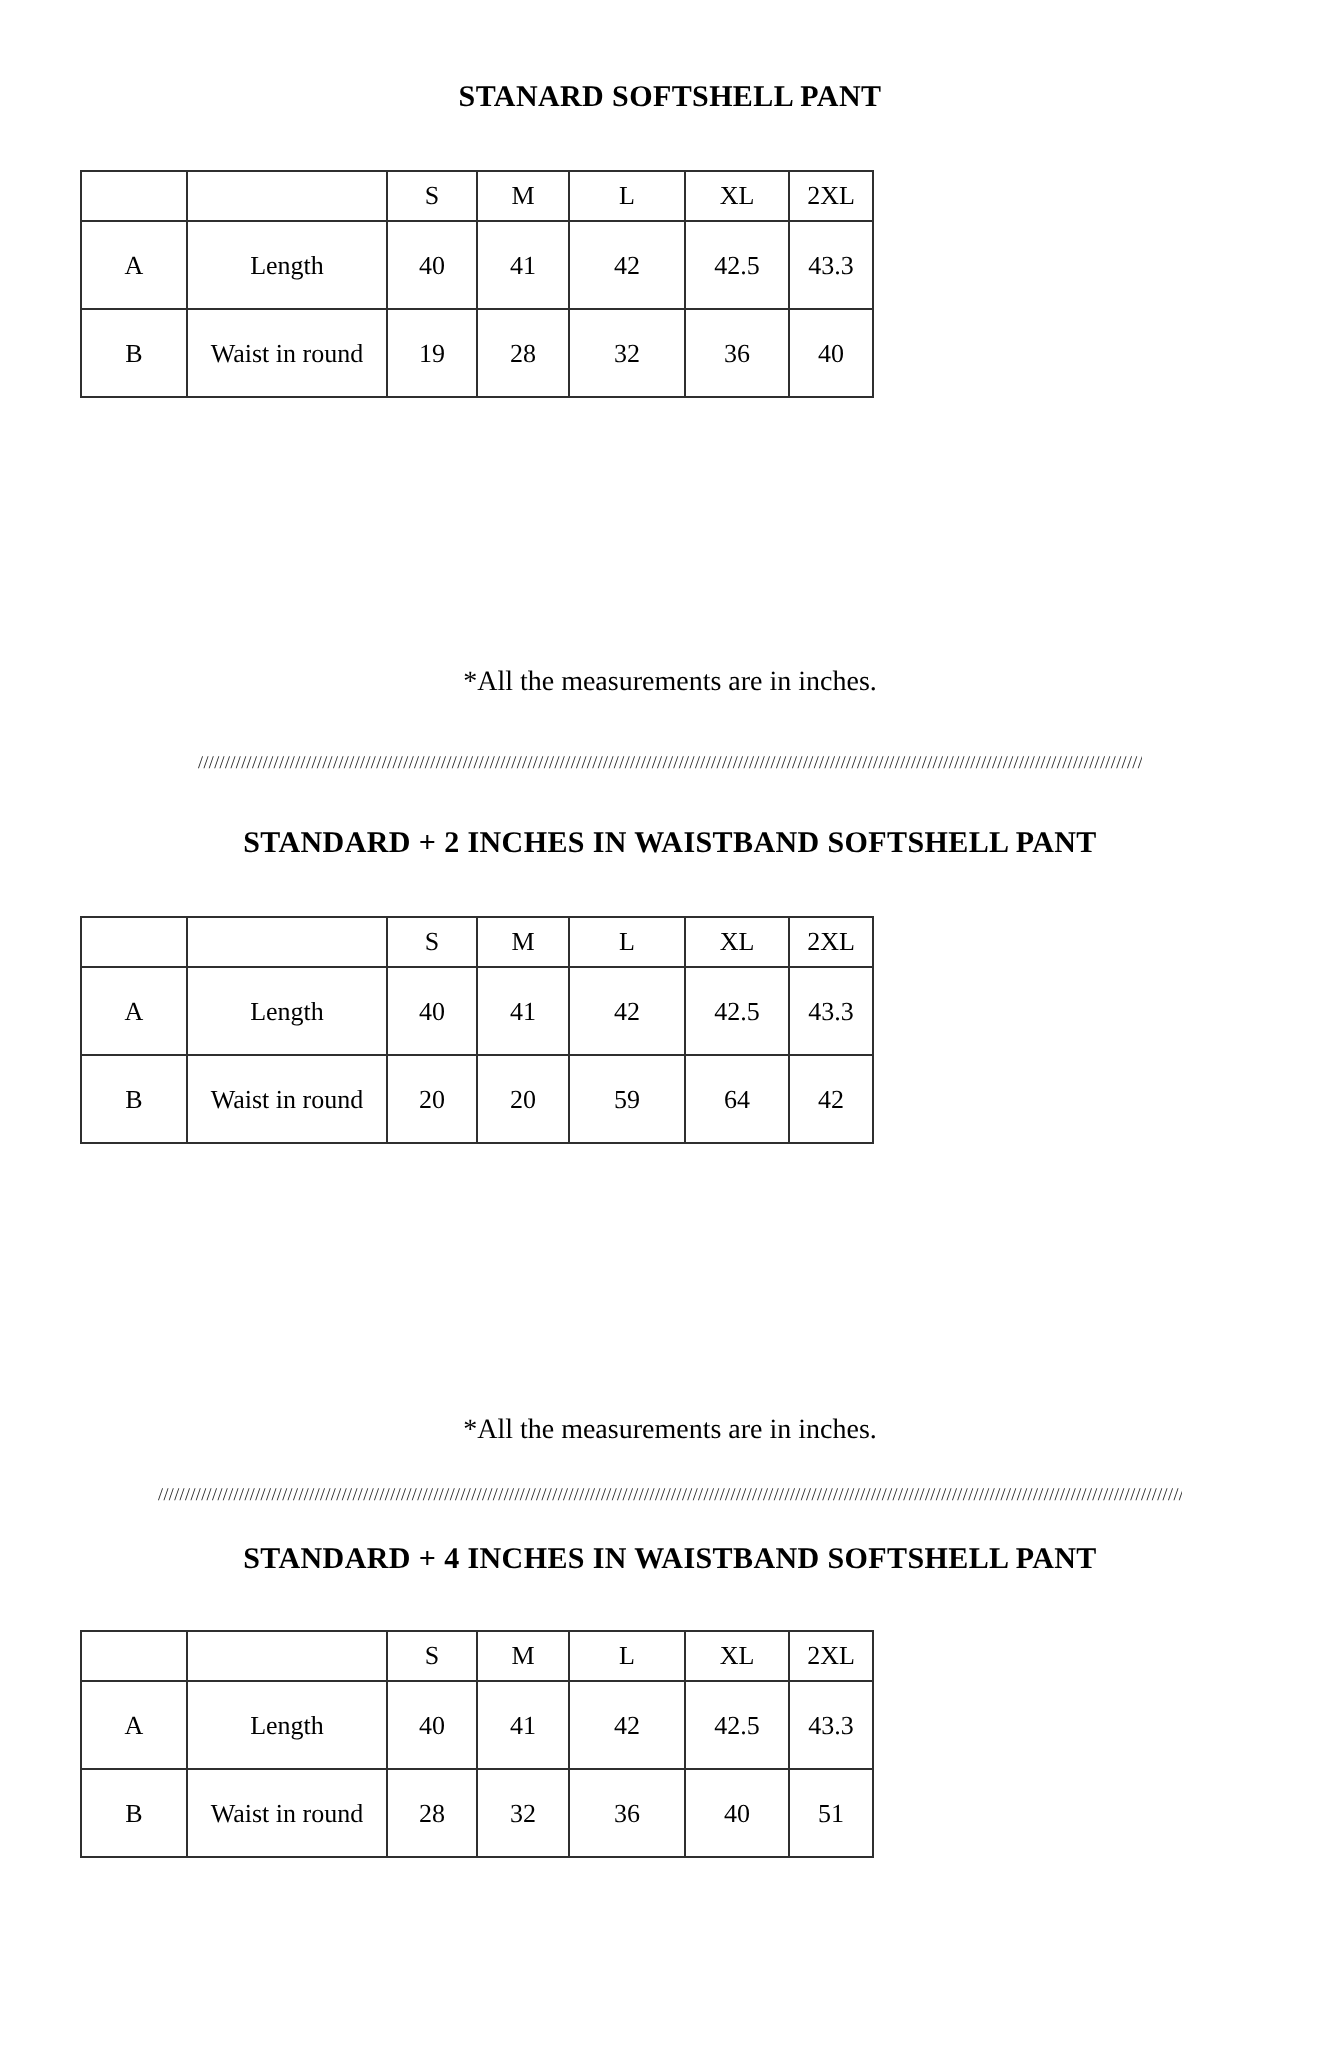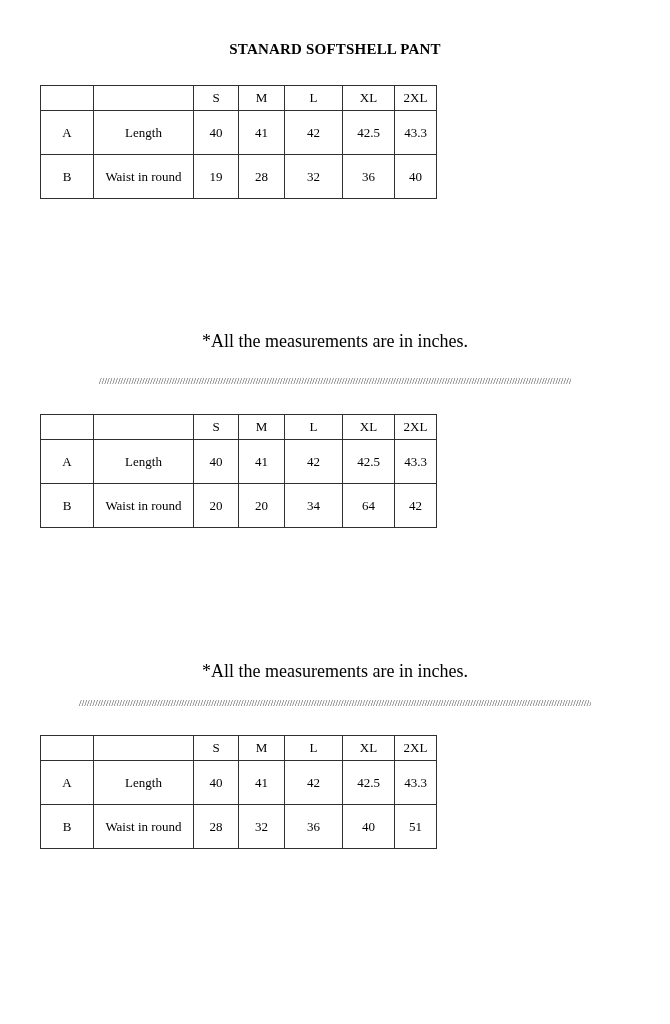--- a/index.html
+++ b/index.html
@@ -50,21 +50,21 @@
   col.c-key   { width: 53px; }
   col.c-label { width: 100px; }
   col.c-s     { width: 45px; }
   col.c-m     { width: 46px; }
   col.c-l     { width: 58px; }
   col.c-xl    { width: 52px; }
   col.c-2xl   { width: 42px; }
 
   .measurements-note {
     text-align: center;
-    font-size: 18px;
+    font-size: 14px;
     line-height: 17px;
   }
   .note-1 { margin-top: 134px; }
   .note-2 { margin-top: 135px; }
 
   .slash-divider {
     overflow: hidden;
     white-space: nowrap;
     font-size: 9px;
     line-height: 12px;
@@ -120,20 +120,21 @@
         <td>36</td>
         <td>40</td>
       </tr>
     </tbody>
   </table>
 
   <div class="measurements-note note-1">*All the measurements are in inches.</div>
 
   <div class="slash-divider divider-1">////////////////////////////////////////////////////////////////////////////////////////////////////////////////////////////////////////////////////////////////////////////////////////////////////////////////////////////////////////////////</div>
 
+  <div class="section-title title-2">STANDARD + 2 INCHES IN WAISTBAND SOFTSHELL PANT</div>
 
   <table class="size-table table-2">
     <colgroup>
         <col class="c-key">
         <col class="c-label">
         <col class="c-s">
         <col class="c-m">
         <col class="c-l">
         <col class="c-xl">
         <col class="c-2xl">
@@ -155,31 +156,32 @@
         <td>41</td>
         <td>42</td>
         <td>42.5</td>
         <td>43.3</td>
       </tr>
       <tr class="data-row">
         <td>B</td>
         <td>Waist in round</td>
         <td>20</td>
         <td>20</td>
-        <td>34</td>
+        <td>59</td>
         <td>64</td>
         <td>42</td>
       </tr>
     </tbody>
   </table>
 
   <div class="measurements-note note-2">*All the measurements are in inches.</div>
 
   <div class="slash-divider divider-2">////////////////////////////////////////////////////////////////////////////////////////////////////////////////////////////////////////////////////////////////////////////////////////////////////////////////////////////////////////////////</div>
 
+  <div class="section-title title-3">STANDARD + 4 INCHES IN WAISTBAND SOFTSHELL PANT</div>
 
   <table class="size-table table-3">
     <colgroup>
         <col class="c-key">
         <col class="c-label">
         <col class="c-s">
         <col class="c-m">
         <col class="c-l">
         <col class="c-xl">
         <col class="c-2xl">

